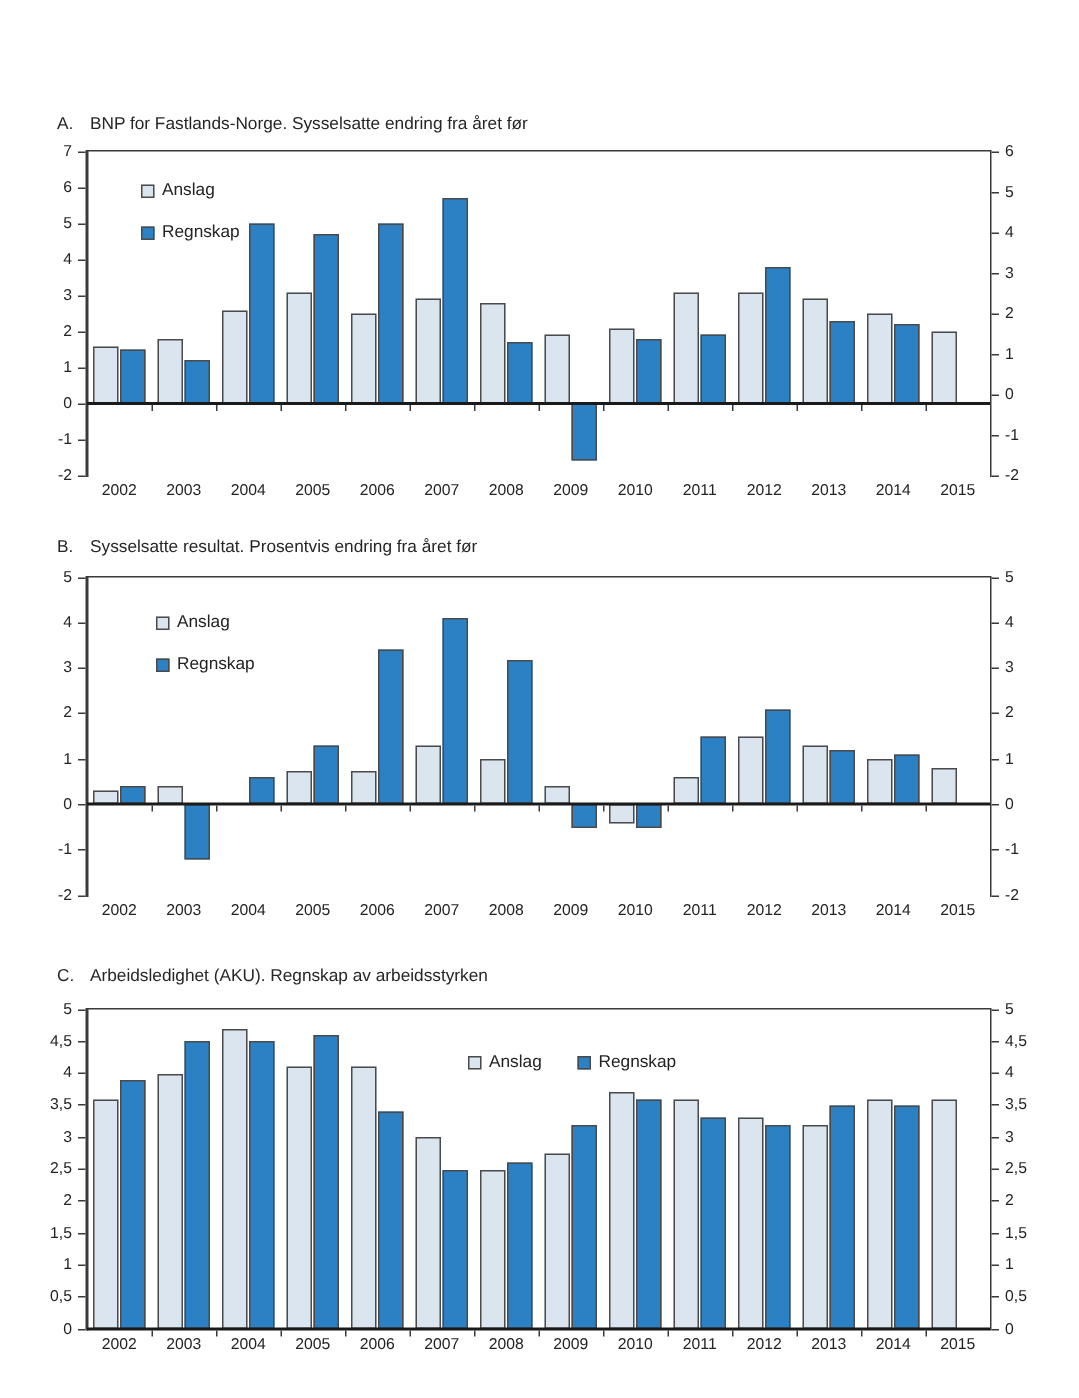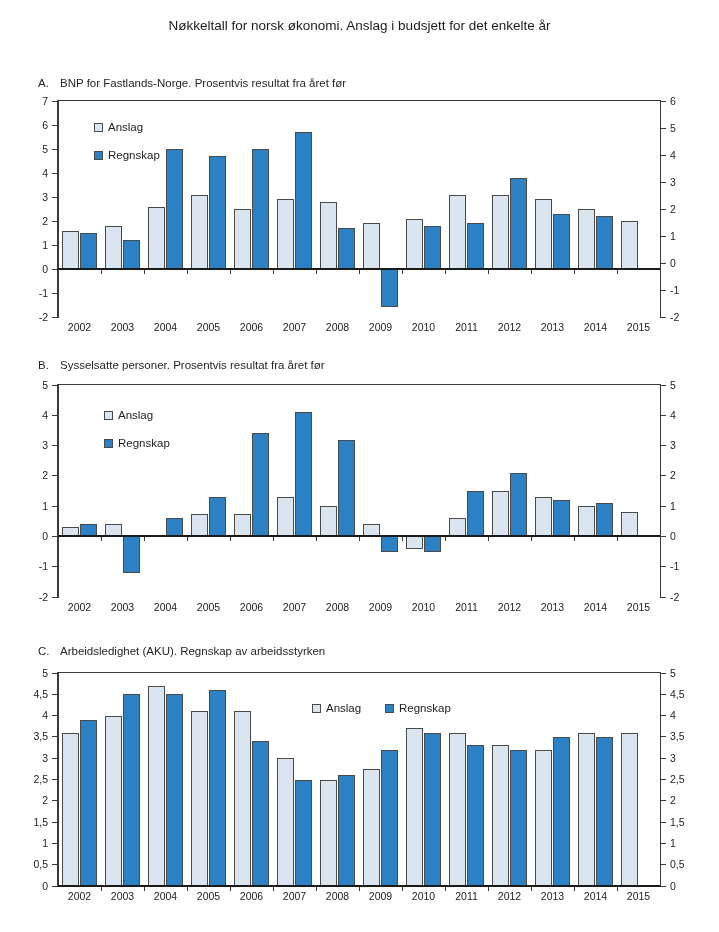--- a/index.html
+++ b/index.html
@@ -12,26 +12,25 @@
   .head-0{top:77px;} .head-1{top:359px;} .head-2{top:645px;}
   .plot{position:absolute;left:58px;width:602px;}
   .plot *{box-sizing:border-box;}
 </style>
 </head>
 <body>
 
 <div class="page">
 
   <div class="fig-title">
-    <div>Nøkkeltall for norsk økonomi. Anslag i budsjett for det enkelte år</div>
   </div>
 
   <div class="panel-head head-0">
     <span class="letter">A.</span>
-    <span>BNP for Fastlands-Norge. Prosentvis resultat fra året før</span>
+    <span>BNP for Fastlands-Norge. Sysselsatte endring fra året før</span>
   </div>
   <div class="plot" style="top: 101px; height: 216px;">
       <div style="position: absolute; left: 0px; top: -1px; width: 602px; height: 1px; background: rgb(58, 58, 58);"></div>
       <div style="position: absolute; left: -1px; top: -1px; width: 1.5px; height: 218px; background: rgb(58, 58, 58);"></div>
       <div style="position: absolute; left: 601.5px; top: -1px; width: 1.5px; height: 218px; background: rgb(58, 58, 58);"></div>
       <div style="position: absolute; left: -6px; top: -0.5px; width: 5px; height: 1px; background: rgb(58, 58, 58);"></div>
       <div style="position: absolute; left: -42px; top: -6.5px; width: 32px; text-align: right; font-size: 10.5px; line-height: 13px;">7</div>
       <div style="position: absolute; left: -6px; top: 23.5px; width: 5px; height: 1px; background: rgb(58, 58, 58);"></div>
       <div style="position: absolute; left: -42px; top: 17.5px; width: 32px; text-align: right; font-size: 10.5px; line-height: 13px;">6</div>
       <div style="position: absolute; left: -6px; top: 47.5px; width: 5px; height: 1px; background: rgb(58, 58, 58);"></div>
@@ -128,21 +127,21 @@
         <span>Anslag</span>
       </div>
       <div style="position: absolute; left: 36px; top: 48px; display: flex; align-items: center; font-size: 11.5px;">
         <span style="width: 9px; height: 9px; margin-right: 5px; flex: 0 0 auto; background: rgb(43, 129, 196); border: 1px solid rgb(74, 74, 74);"></span>
         <span>Regnskap</span>
       </div>
     </div>
 
   <div class="panel-head head-1">
     <span class="letter">B.</span>
-    <span>Sysselsatte personer. Prosentvis resultat fra året før</span>
+    <span>Sysselsatte resultat. Prosentvis endring fra året før</span>
   </div>
   <div class="plot" style="top: 385px; height: 212px;">
       <div style="position: absolute; left: 0px; top: -1px; width: 602px; height: 1px; background: rgb(58, 58, 58);"></div>
       <div style="position: absolute; left: -1px; top: -1px; width: 1.5px; height: 214px; background: rgb(58, 58, 58);"></div>
       <div style="position: absolute; left: 601.5px; top: -1px; width: 1.5px; height: 214px; background: rgb(58, 58, 58);"></div>
       <div style="position: absolute; left: -6px; top: -0.5px; width: 5px; height: 1px; background: rgb(58, 58, 58);"></div>
       <div style="position: absolute; left: -42px; top: -6.5px; width: 32px; text-align: right; font-size: 10.5px; line-height: 13px;">5</div>
       <div style="position: absolute; left: -6px; top: 29.7857px; width: 5px; height: 1px; background: rgb(58, 58, 58);"></div>
       <div style="position: absolute; left: -42px; top: 23.7857px; width: 32px; text-align: right; font-size: 10.5px; line-height: 13px;">4</div>
       <div style="position: absolute; left: -6px; top: 60.0714px; width: 5px; height: 1px; background: rgb(58, 58, 58);"></div>

